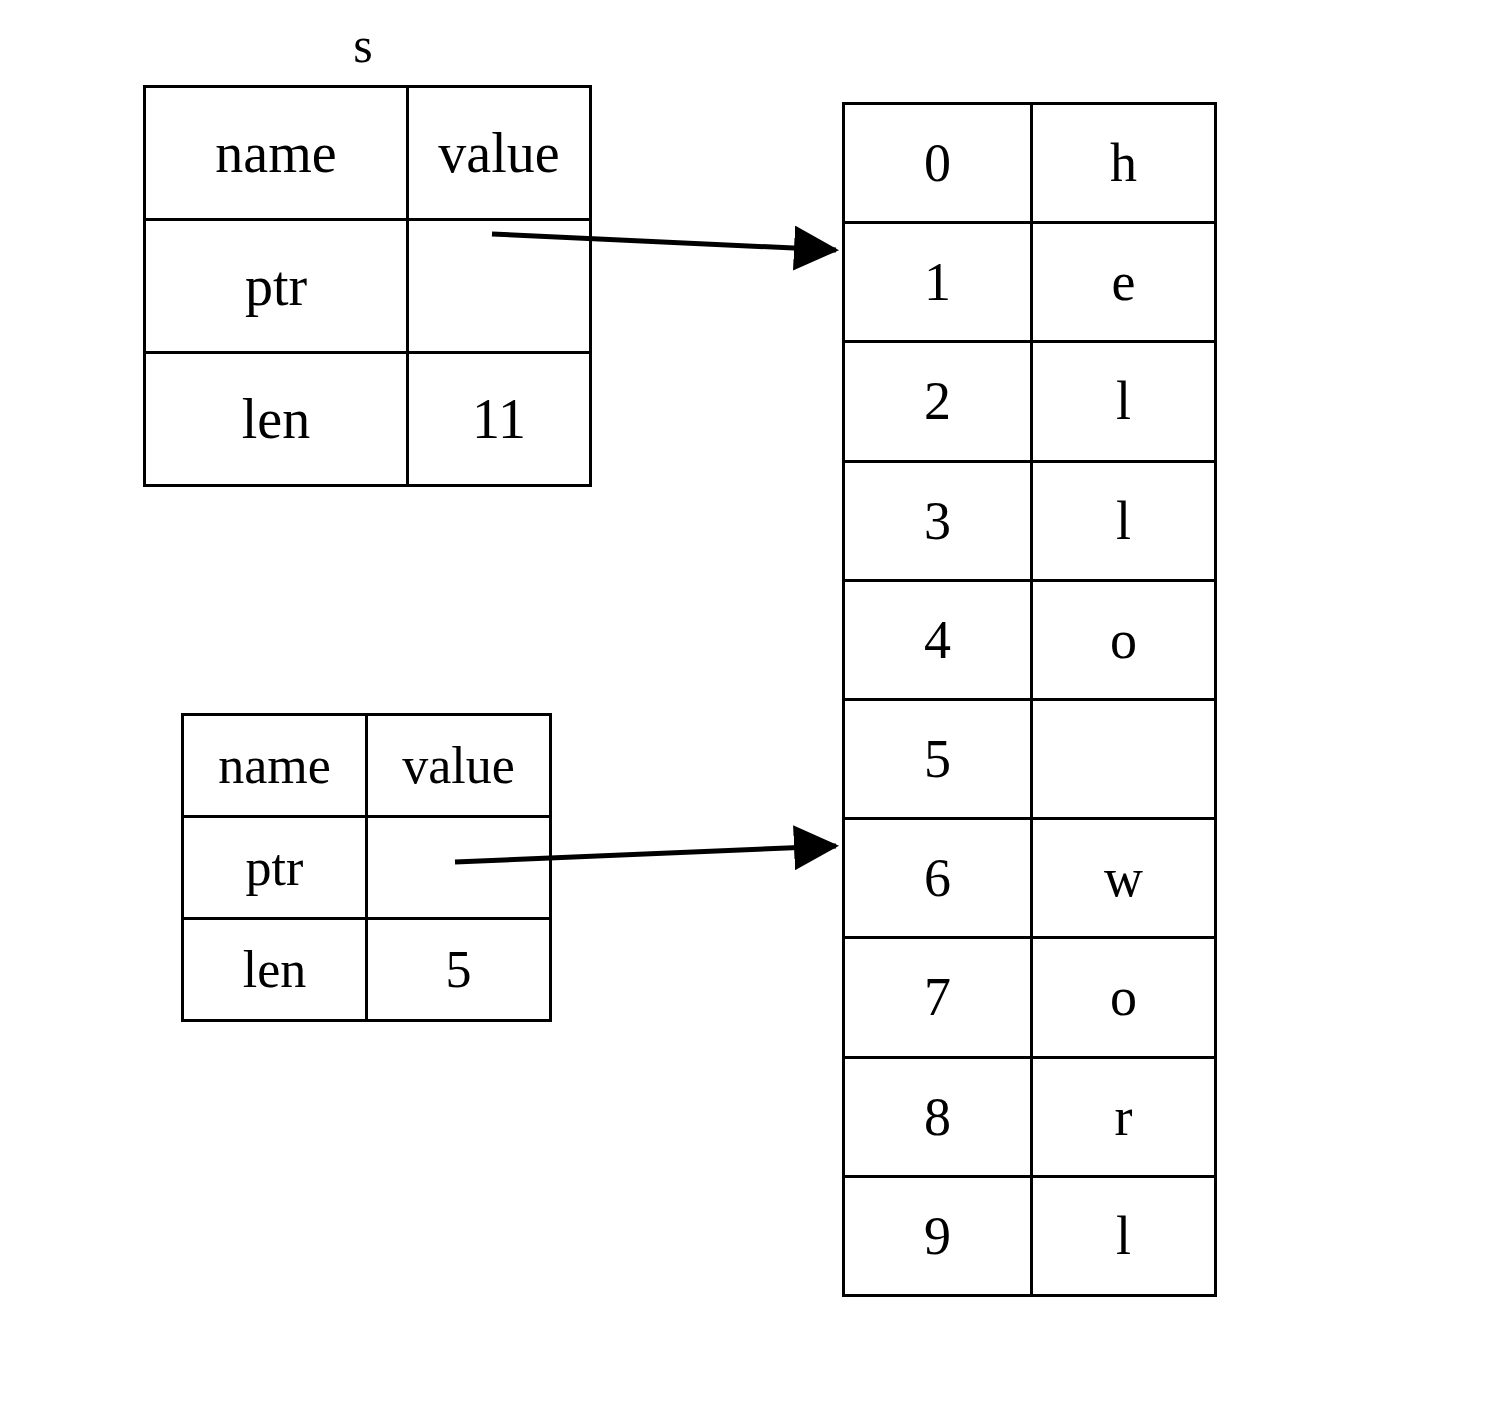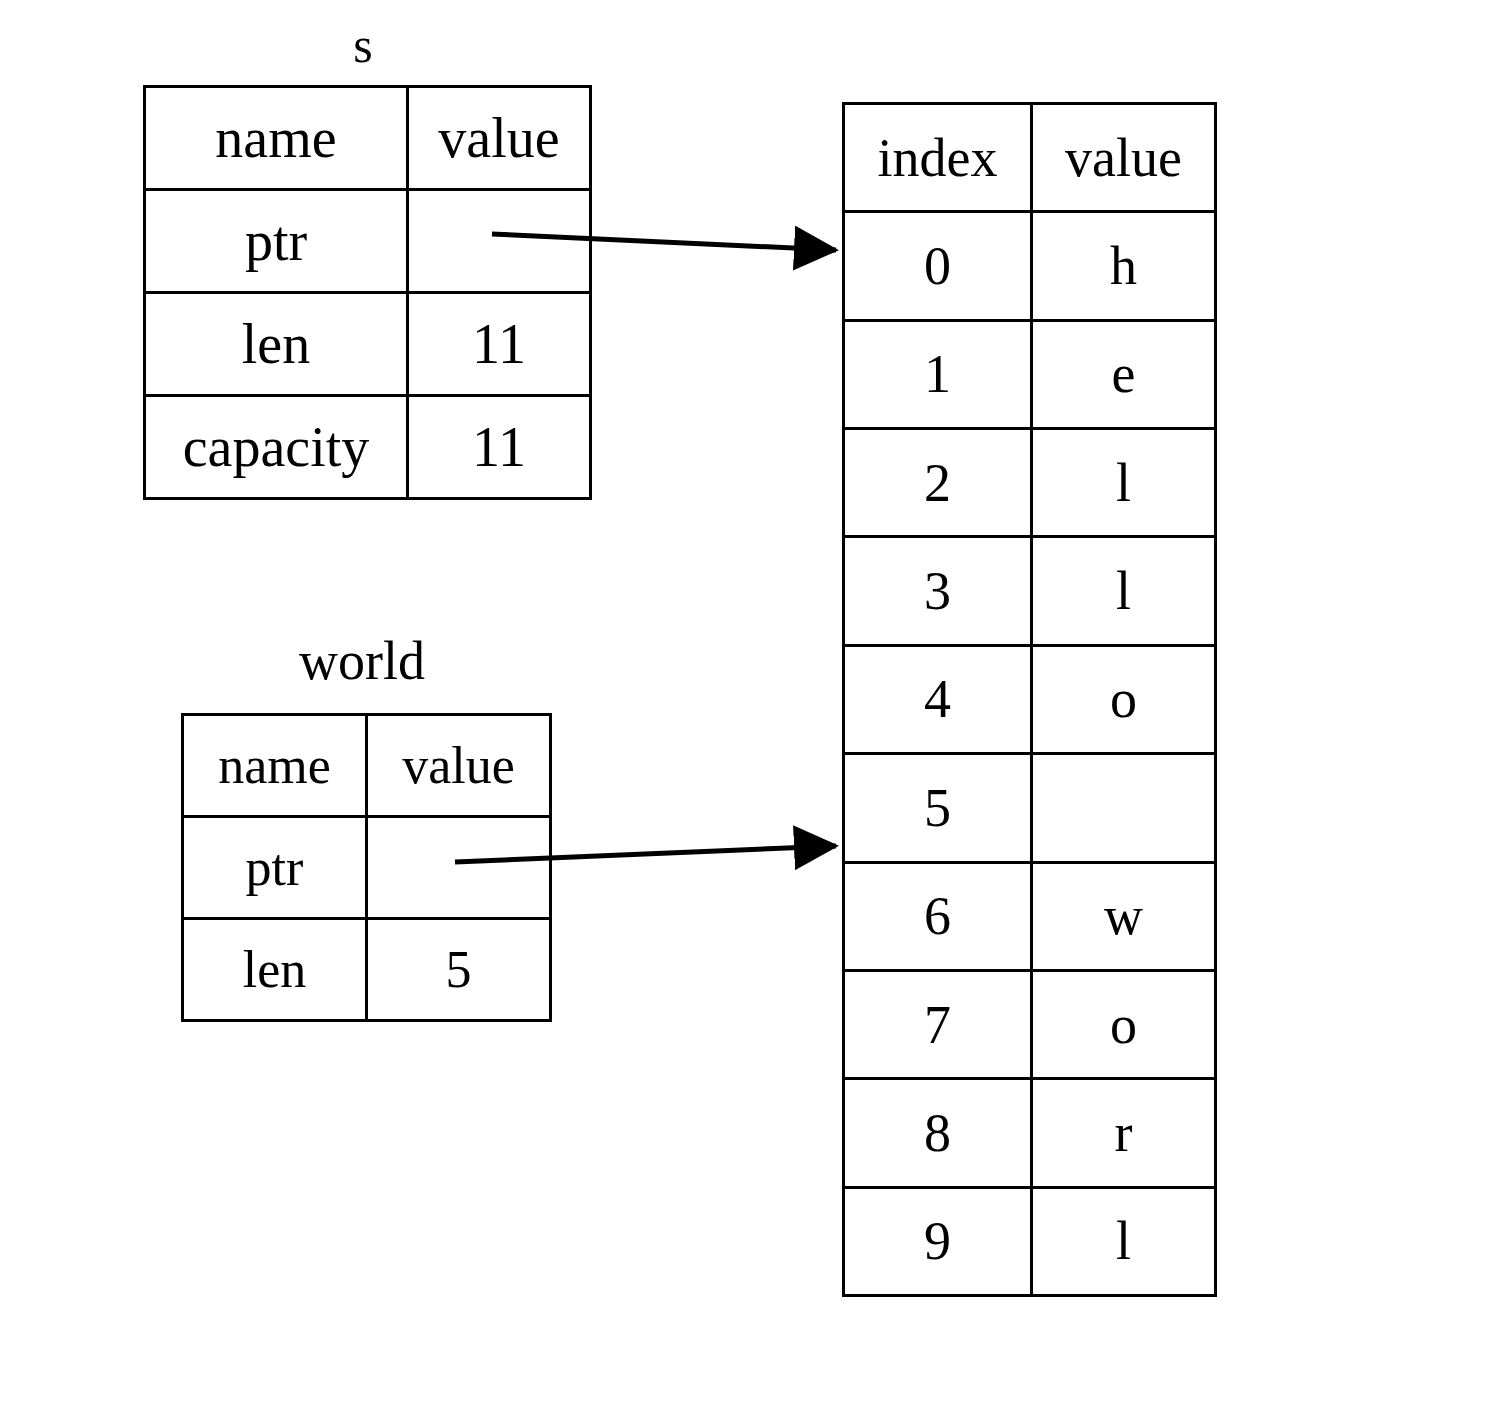--- a/index.html
+++ b/index.html
@@ -127,52 +127,43 @@
         <td class="col-value">value</td>
       </tr>
       <tr>
         <td class="col-name">ptr</td>
         <td class="col-value empty-cell"></td>
       </tr>
       <tr>
         <td class="col-name">len</td>
         <td class="col-value">11</td>
       </tr>
-      <tr>
-        <td class="col-name">capacity</td>
-        <td class="col-value">11</td>
-      </tr>
     </tbody>
   </table>
 
-  <div class="caption" id="caption-world">world</div>
 
   <table class="struct-table" id="table-world">
     <tbody>
       <tr>
         <td class="col-name">name</td>
         <td class="col-value">value</td>
       </tr>
       <tr>
         <td class="col-name">ptr</td>
         <td class="col-value empty-cell"></td>
       </tr>
       <tr>
         <td class="col-name">len</td>
         <td class="col-value">5</td>
       </tr>
     </tbody>
   </table>
 
   <table class="struct-table" id="table-buffer">
     <tbody>
-      <tr>
-        <td class="col-index">index</td>
-        <td class="col-value">value</td>
-      </tr>
       <tr>
         <td class="col-index">0</td>
         <td class="col-value">h</td>
       </tr>
       <tr>
         <td class="col-index">1</td>
         <td class="col-value">e</td>
       </tr>
       <tr>
         <td class="col-index">2</td>

